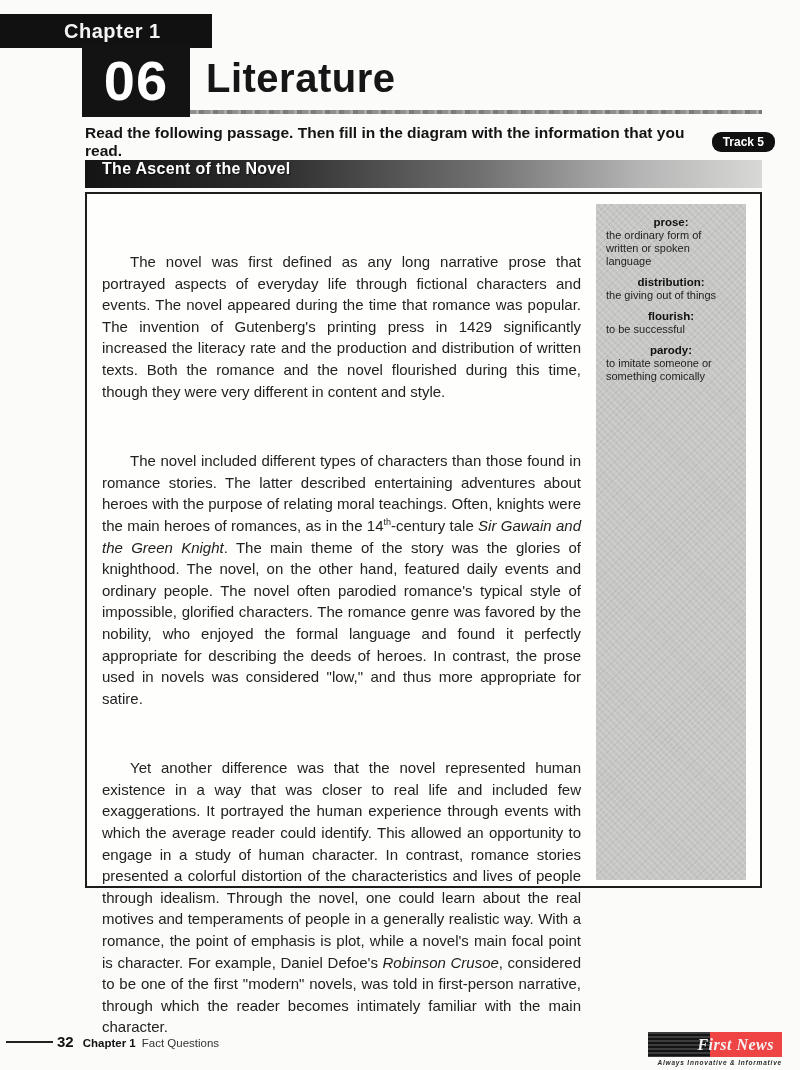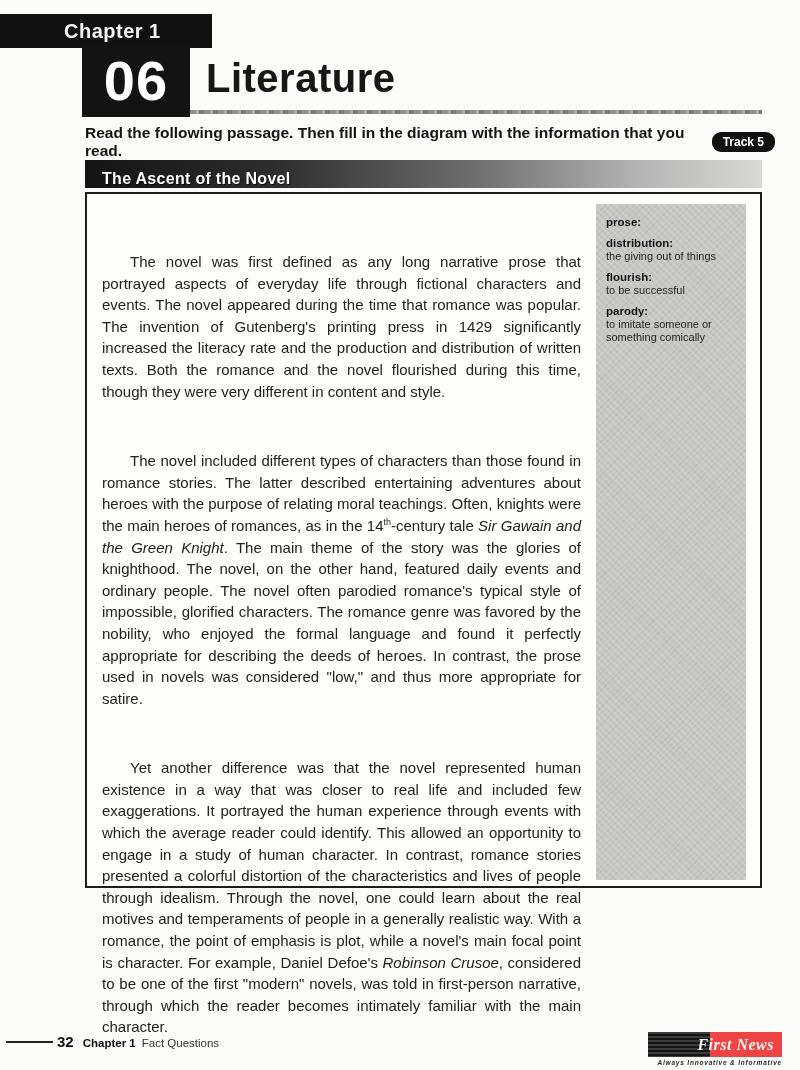--- a/index.html
+++ b/index.html
@@ -48,21 +48,21 @@
   .track-badge {
     margin-left:7px; background:#101010; color:#fff;
     font-size:12px; font-weight:bold;
     padding:3px 11px; border-radius:9px; white-space:nowrap;
   }
 
   
   .passage-titlebar {
     position:absolute; left:85px; top:160px; width:677px; height:28px;
     background:linear-gradient(90deg,#141414 0%,#2d2d2d 28%,#6f6f6f 58%,#b5b5b5 82%,#d8d8d6 100%);
-    display:flex; align-items:flex-end;
+    display:flex; align-items:flex-start;
   }
   .passage-titlebar .passage-title {
     color:#fff; font-size:16px; font-weight:bold; letter-spacing:.3px;
     margin-left:17px; text-shadow:1px 1px 1px rgba(0,0,0,.6);
   }
 
   
   .reading-box {
     position:absolute; left:85px; top:192px; width:677px; height:696px;
     background:#fefefd; border:2px solid #1d1d1d;
@@ -78,21 +78,21 @@
   
   .vocab-box {
     position:absolute; left:509px; top:10px; width:150px; height:676px;
     background:#c6c6c4;
     background-image:
       repeating-linear-gradient(45deg, rgba(255,255,255,.15) 0 2px, rgba(0,0,0,0) 2px 5px),
       repeating-linear-gradient(-45deg, rgba(0,0,0,.05) 0 1px, rgba(0,0,0,0) 1px 4px);
     padding:12px 10px;
   }
   .vocab-entry { margin-bottom:8px; }
-  .vocab-term { font-size:11.5px; font-weight:bold; color:#111; line-height:13px; }
+  .vocab-term { font-size:11.5px; font-weight:bold; color:#111; line-height:13px;text-align:center; }
   .vocab-def  { font-size:11px; color:#1e1e1e; line-height:13px; }
 
   
   .footer-rule {
     position:absolute; left:6px; top:1041px; width:47px; height:2px; background:#222;
   }
   .footer-left {
     position:absolute; left:57px; top:1033px; display:flex; align-items:baseline;
   }
   .footer-page { font-size:15px; font-weight:bold; color:#111; margin-right:9px; }
@@ -143,20 +143,21 @@
 <div class="reading-box">
   <div class="passage-text">
       <p><span>The novel was first defined as any long narrative prose that portrayed aspects of everyday life through fictional characters and events. The novel appeared during the time that romance was popular. The invention of Gutenberg's printing press in 1429 significantly increased the literacy rate and the production and distribution of written texts. Both the romance and the novel flourished during this time, though they were very different in content and style.</span></p>
       <p><span>The novel included different types of characters than those found in romance stories. The latter described entertaining adventures about heroes with the purpose of relating moral teachings. Often, knights were the main heroes of romances, as in the 14</span><sup>th</sup><span>-century tale </span><i>Sir Gawain and the Green Knight</i><span>. The main theme of the story was the glories of knighthood. The novel, on the other hand, featured daily events and ordinary people. The novel often parodied romance's typical style of impossible, glorified characters. The romance genre was favored by the nobility, who enjoyed the formal language and found it perfectly appropriate for describing the deeds of heroes. In contrast, the prose used in novels was considered "low," and thus more appropriate for satire.</span></p>
       <p><span>Yet another difference was that the novel represented human existence in a way that was closer to real life and included few exaggerations. It portrayed the human experience through events with which the average reader could identify. This allowed an opportunity to engage in a study of human character. In contrast, romance stories presented a colorful distortion of the characteristics and lives of people through idealism. Through the novel, one could learn about the real motives and temperaments of people in a generally realistic way. With a romance, the point of emphasis is plot, while a novel's main focal point is character. For example, Daniel Defoe's </span><i>Robinson Crusoe</i><span>, considered to be one of the first "modern" novels, was told in first-person narrative, through which the reader becomes intimately familiar with the main character.</span></p>
     </div>
   <div class="vocab-box">
     <div>
         <div class="vocab-entry">
           <div class="vocab-term">prose:</div>
+          <div class="vocab-def">the ordinary form of written or spoken language</div>
         </div>
         <div class="vocab-entry">
           <div class="vocab-term">distribution:</div>
           <div class="vocab-def">the giving out of things</div>
         </div>
         <div class="vocab-entry">
           <div class="vocab-term">flourish:</div>
           <div class="vocab-def">to be successful</div>
         </div>
         <div class="vocab-entry">

